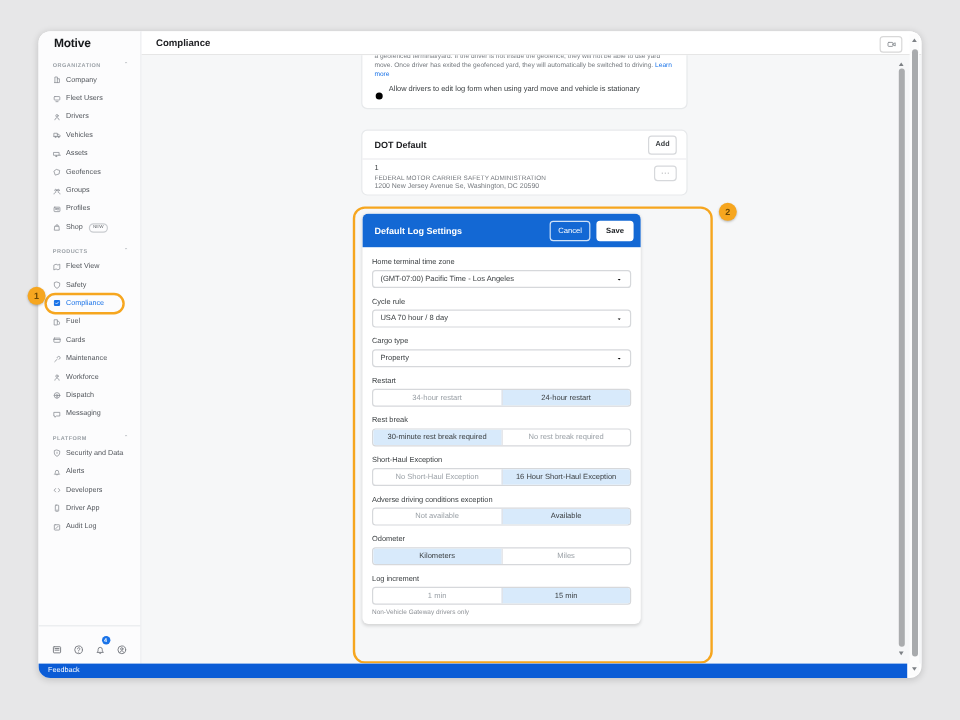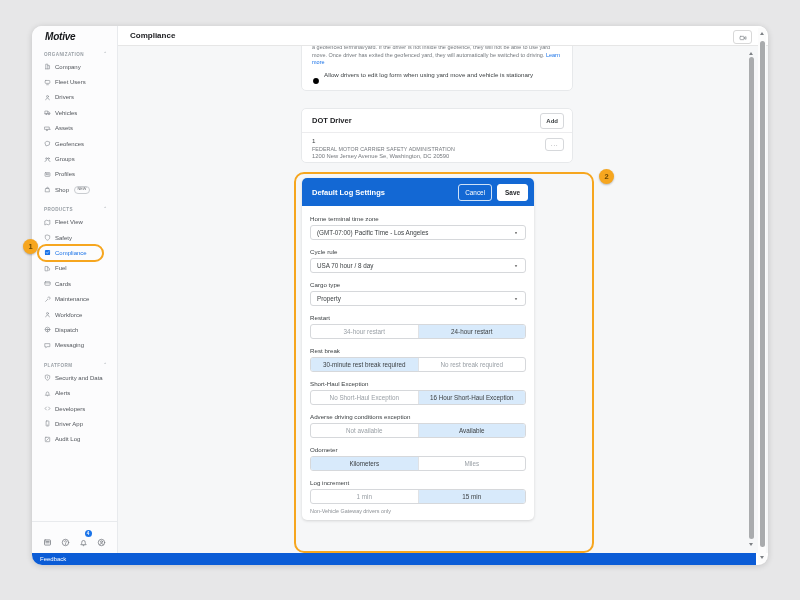--- a/index.html
+++ b/index.html
@@ -1,20 +1,20 @@
 <!DOCTYPE html>
 <html><head>
 <meta charset="utf-8">
 <style>
   html,body{margin:0;padding:0}
   body{width:800px;height:600px;background:#e7e7e8;font-family:"Liberation Sans",sans-serif;position:relative;overflow:hidden;-webkit-font-smoothing:antialiased}
   .window{position:absolute;left:32px;top:26px;width:736px;height:539px;background:#fff;border-radius:10px;box-shadow:0 1px 6px rgba(0,0,0,.16);overflow:hidden}
   
   .side{position:absolute;left:0;top:0;width:86px;height:527px;background:#fcfcfd;border-right:1px solid #e8eaed;box-sizing:border-box;padding-top:5px}
-  .logo{font-weight:bold;font-size:10px;color:#17191c;padding-left:13px;letter-spacing:-.2px;font-style:italic}
+  .logo{font-weight:bold;font-size:10px;color:#17191c;padding-left:13px;letter-spacing:-.2px;}
   .sec{display:flex;align-items:center;justify-content:space-between;padding:0 10px 0 12px;margin-top:7px;height:10px}
   .sec .t{font-size:4.6px;font-weight:bold;color:#9aa0a6;letter-spacing:.4px}
   .sec .car{font-size:4.6px;color:#9aa0a6;line-height:1}
   .it{display:flex;align-items:center;gap:4px;height:15.4px;padding-left:12px;color:#52565c;position:relative;cursor:pointer}
   .it .lbl{font-size:6px;white-space:nowrap}
   .icn{width:7px;height:7px;color:#8a8e94;display:flex;flex:none}
   .icn svg{width:7px;height:7px}
   .icn path,.icn rect,.icn circle,.bicn path,.bicn rect,.bicn circle,.mini path,.mini rect,.mini circle{fill:none;stroke:currentColor;stroke-width:1.1;stroke-linecap:round;stroke-linejoin:round}
   .f{fill:currentColor !important;stroke:none !important}
   .w{stroke:#fff !important}
@@ -351,21 +351,21 @@
         <span class="ck"><svg viewBox="0 0 12 12">
               <circle cx="6" cy="6" r="4.4"></circle>
               <path d="M4.1 6.2l1.3 1.3 2.5-2.7"></path>
             </svg></span>
         <span class="txt">Allow drivers to edit log form when using yard move and vehicle is stationary</span>
       </div>
     </div>
 
     <div class="card card2">
       <div class="card2-head">
-        <span class="h">DOT Driver</span>
+        <span class="h">DOT Default</span>
         <span class="add-btn">Add</span>
       </div>
       <div class="entry">
         <div class="num">1</div>
         <div class="nm">FEDERAL MOTOR CARRIER SAFETY ADMINISTRATION</div>
         <div class="ad">1200 New Jersey Avenue Se, Washington, DC 20590</div>
         <span class="menu-btn">···</span>
       </div>
     </div>
 

